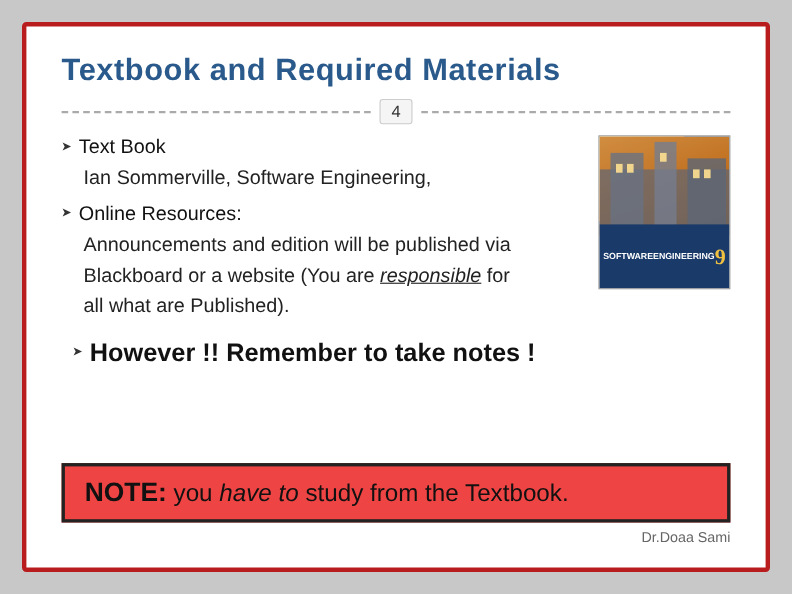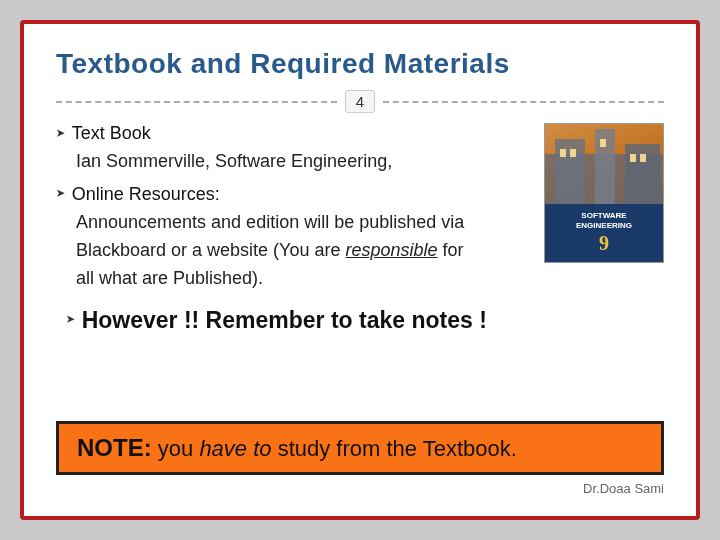--- a/index.html
+++ b/index.html
@@ -106,21 +106,21 @@
       height: 100%;
       background: linear-gradient(160deg, #d4954a 0%, #c07020 50%, #8a5010 100%);
     }
 
     .book-cover-bottom {
       position: absolute;
       bottom: 0; left: 0; right: 0;
       height: 42%;
       background: #1a3a6a;
       display: flex;
-      flex-direction: column;
+      flex-direction: row;
       align-items: center;
       justify-content: center;
       padding: 4px;
     }
 
     .book-title-text {
       color: #fff;
       font-size: 8px;
       font-weight: bold;
       text-align: center;
@@ -186,21 +186,21 @@
       font-size: 23px;
       font-weight: bold;
       font-family: Arial, sans-serif;
       color: #111;
     }
 
     .note-box {
       border: 3px solid #222;
       padding: 10px 18px;
       margin-top: 12px;
-      background: #f97316;
+      background: #ef4444;
     }
 
     .note-text {
       font-size: 22px;
       font-family: Arial, sans-serif;
       color: #111;
     }
 
     .note-label {
       font-weight: bold;

